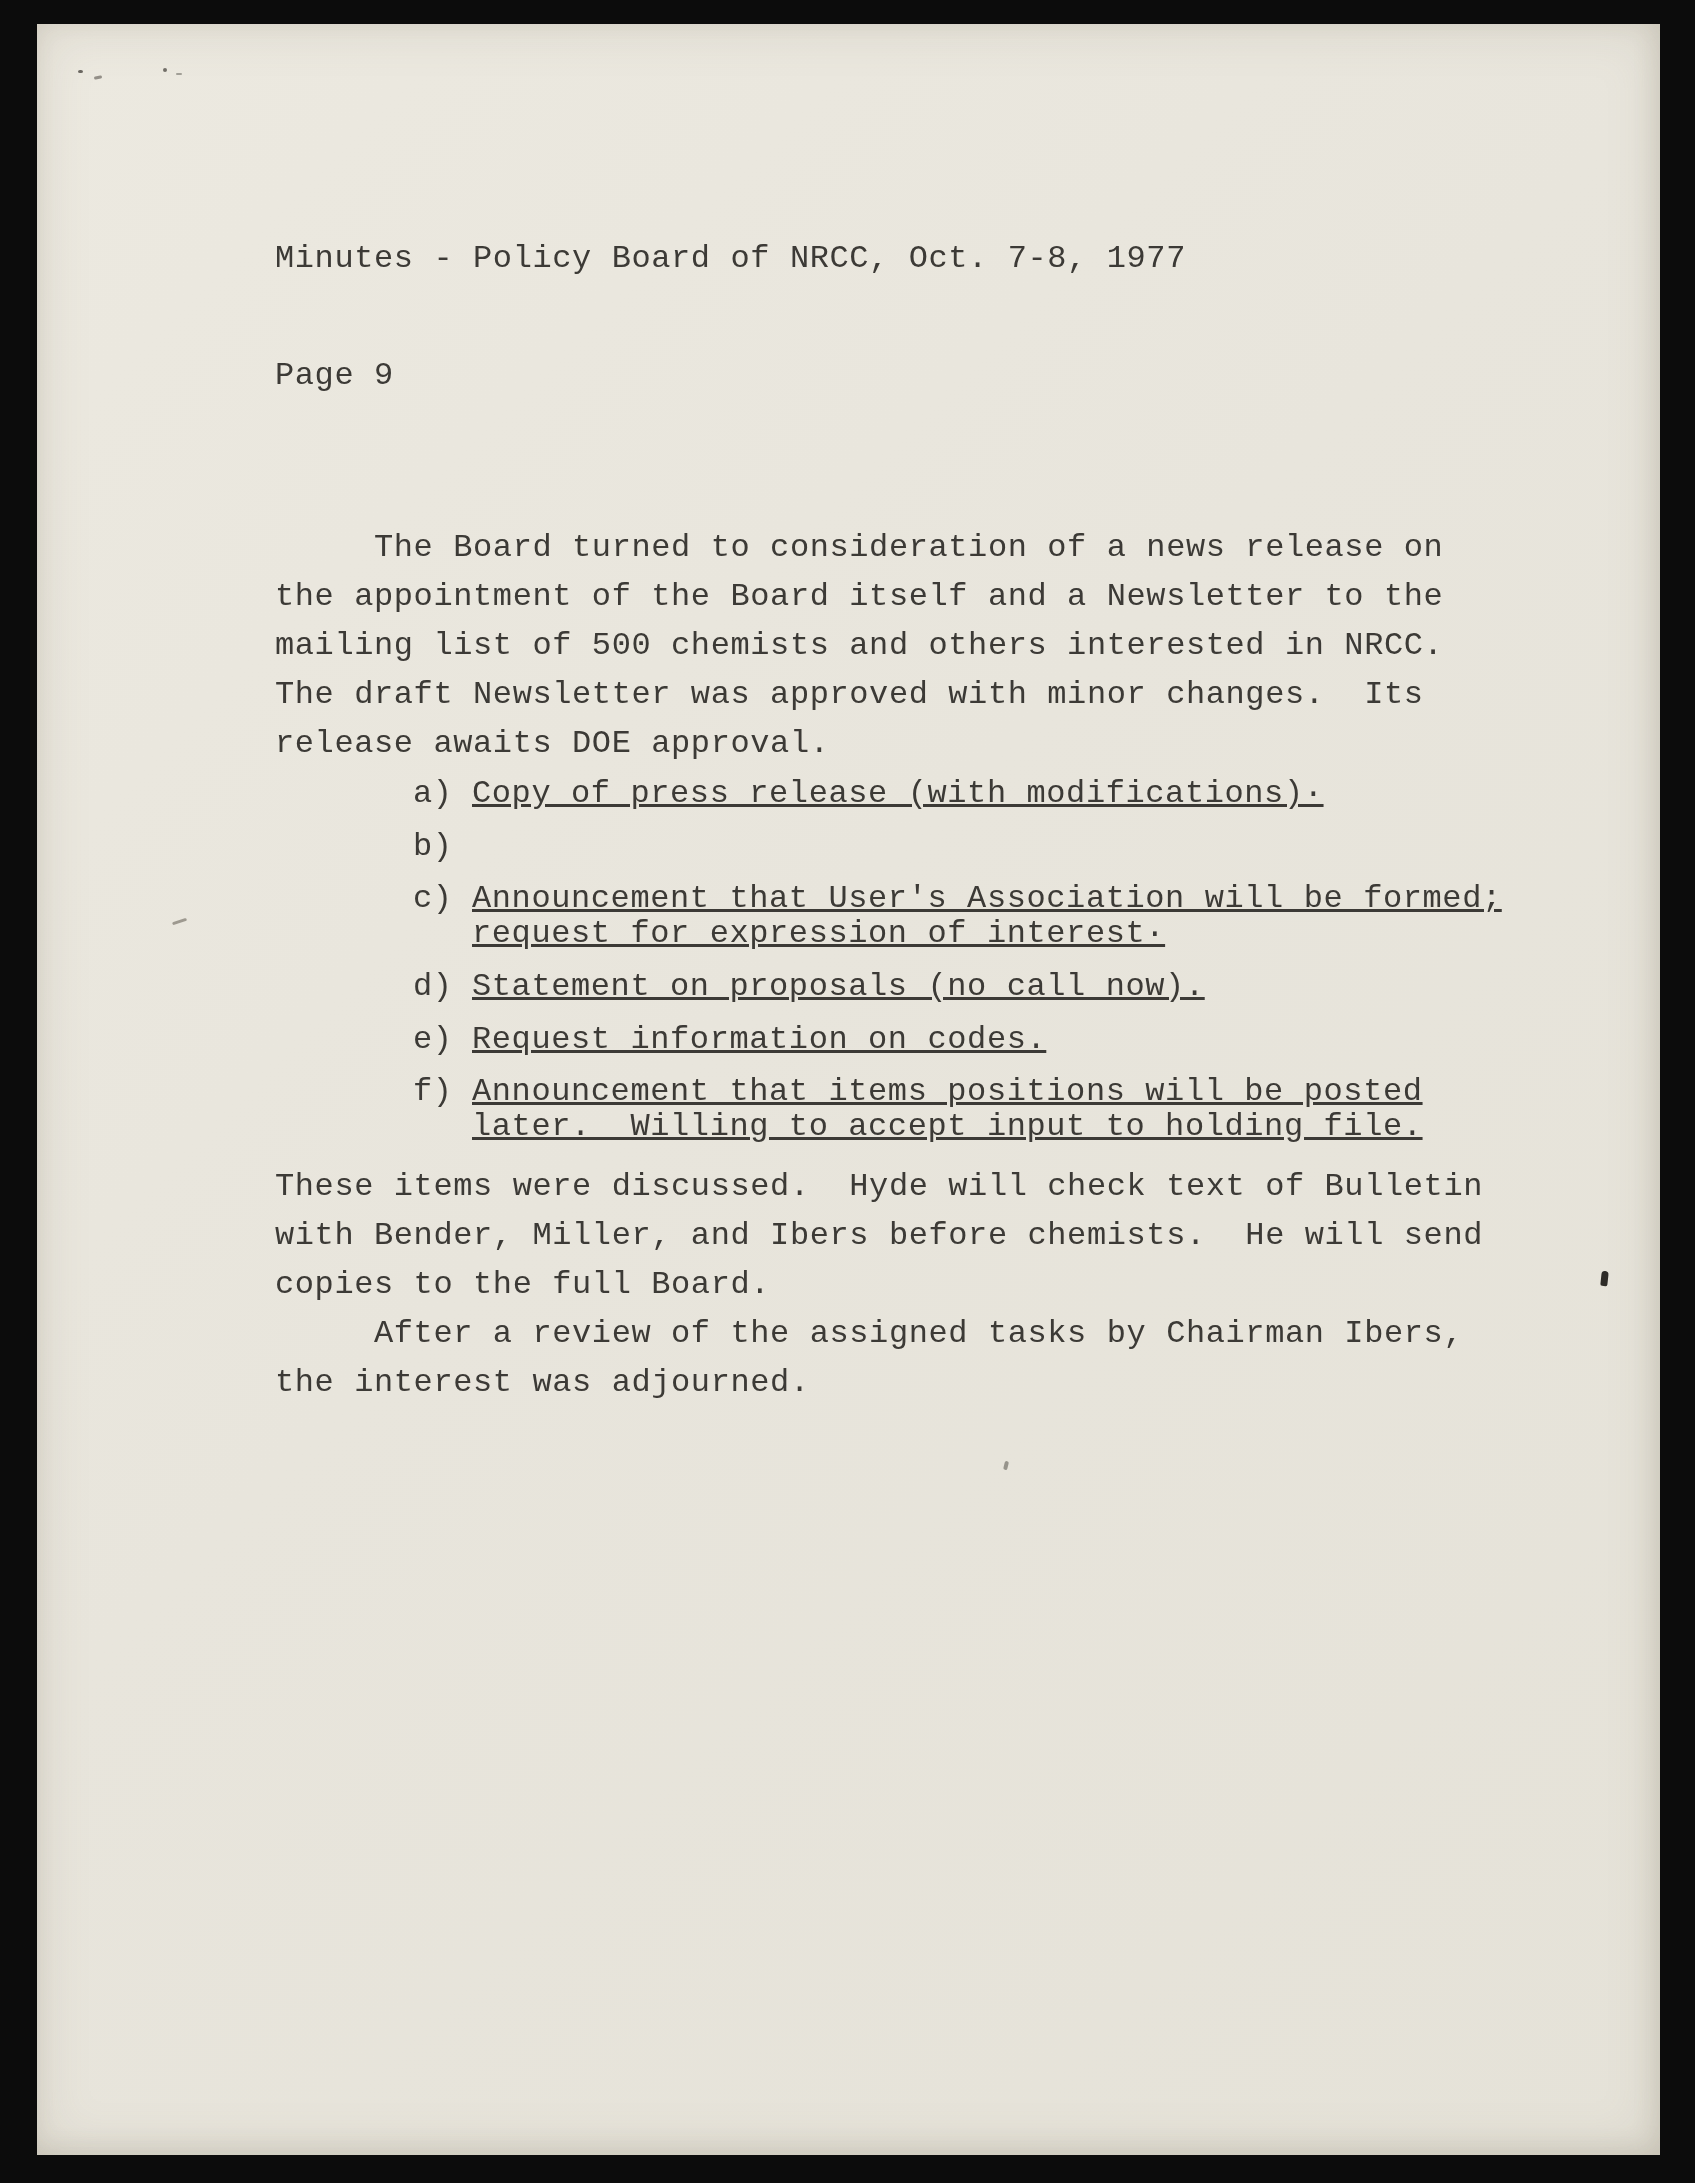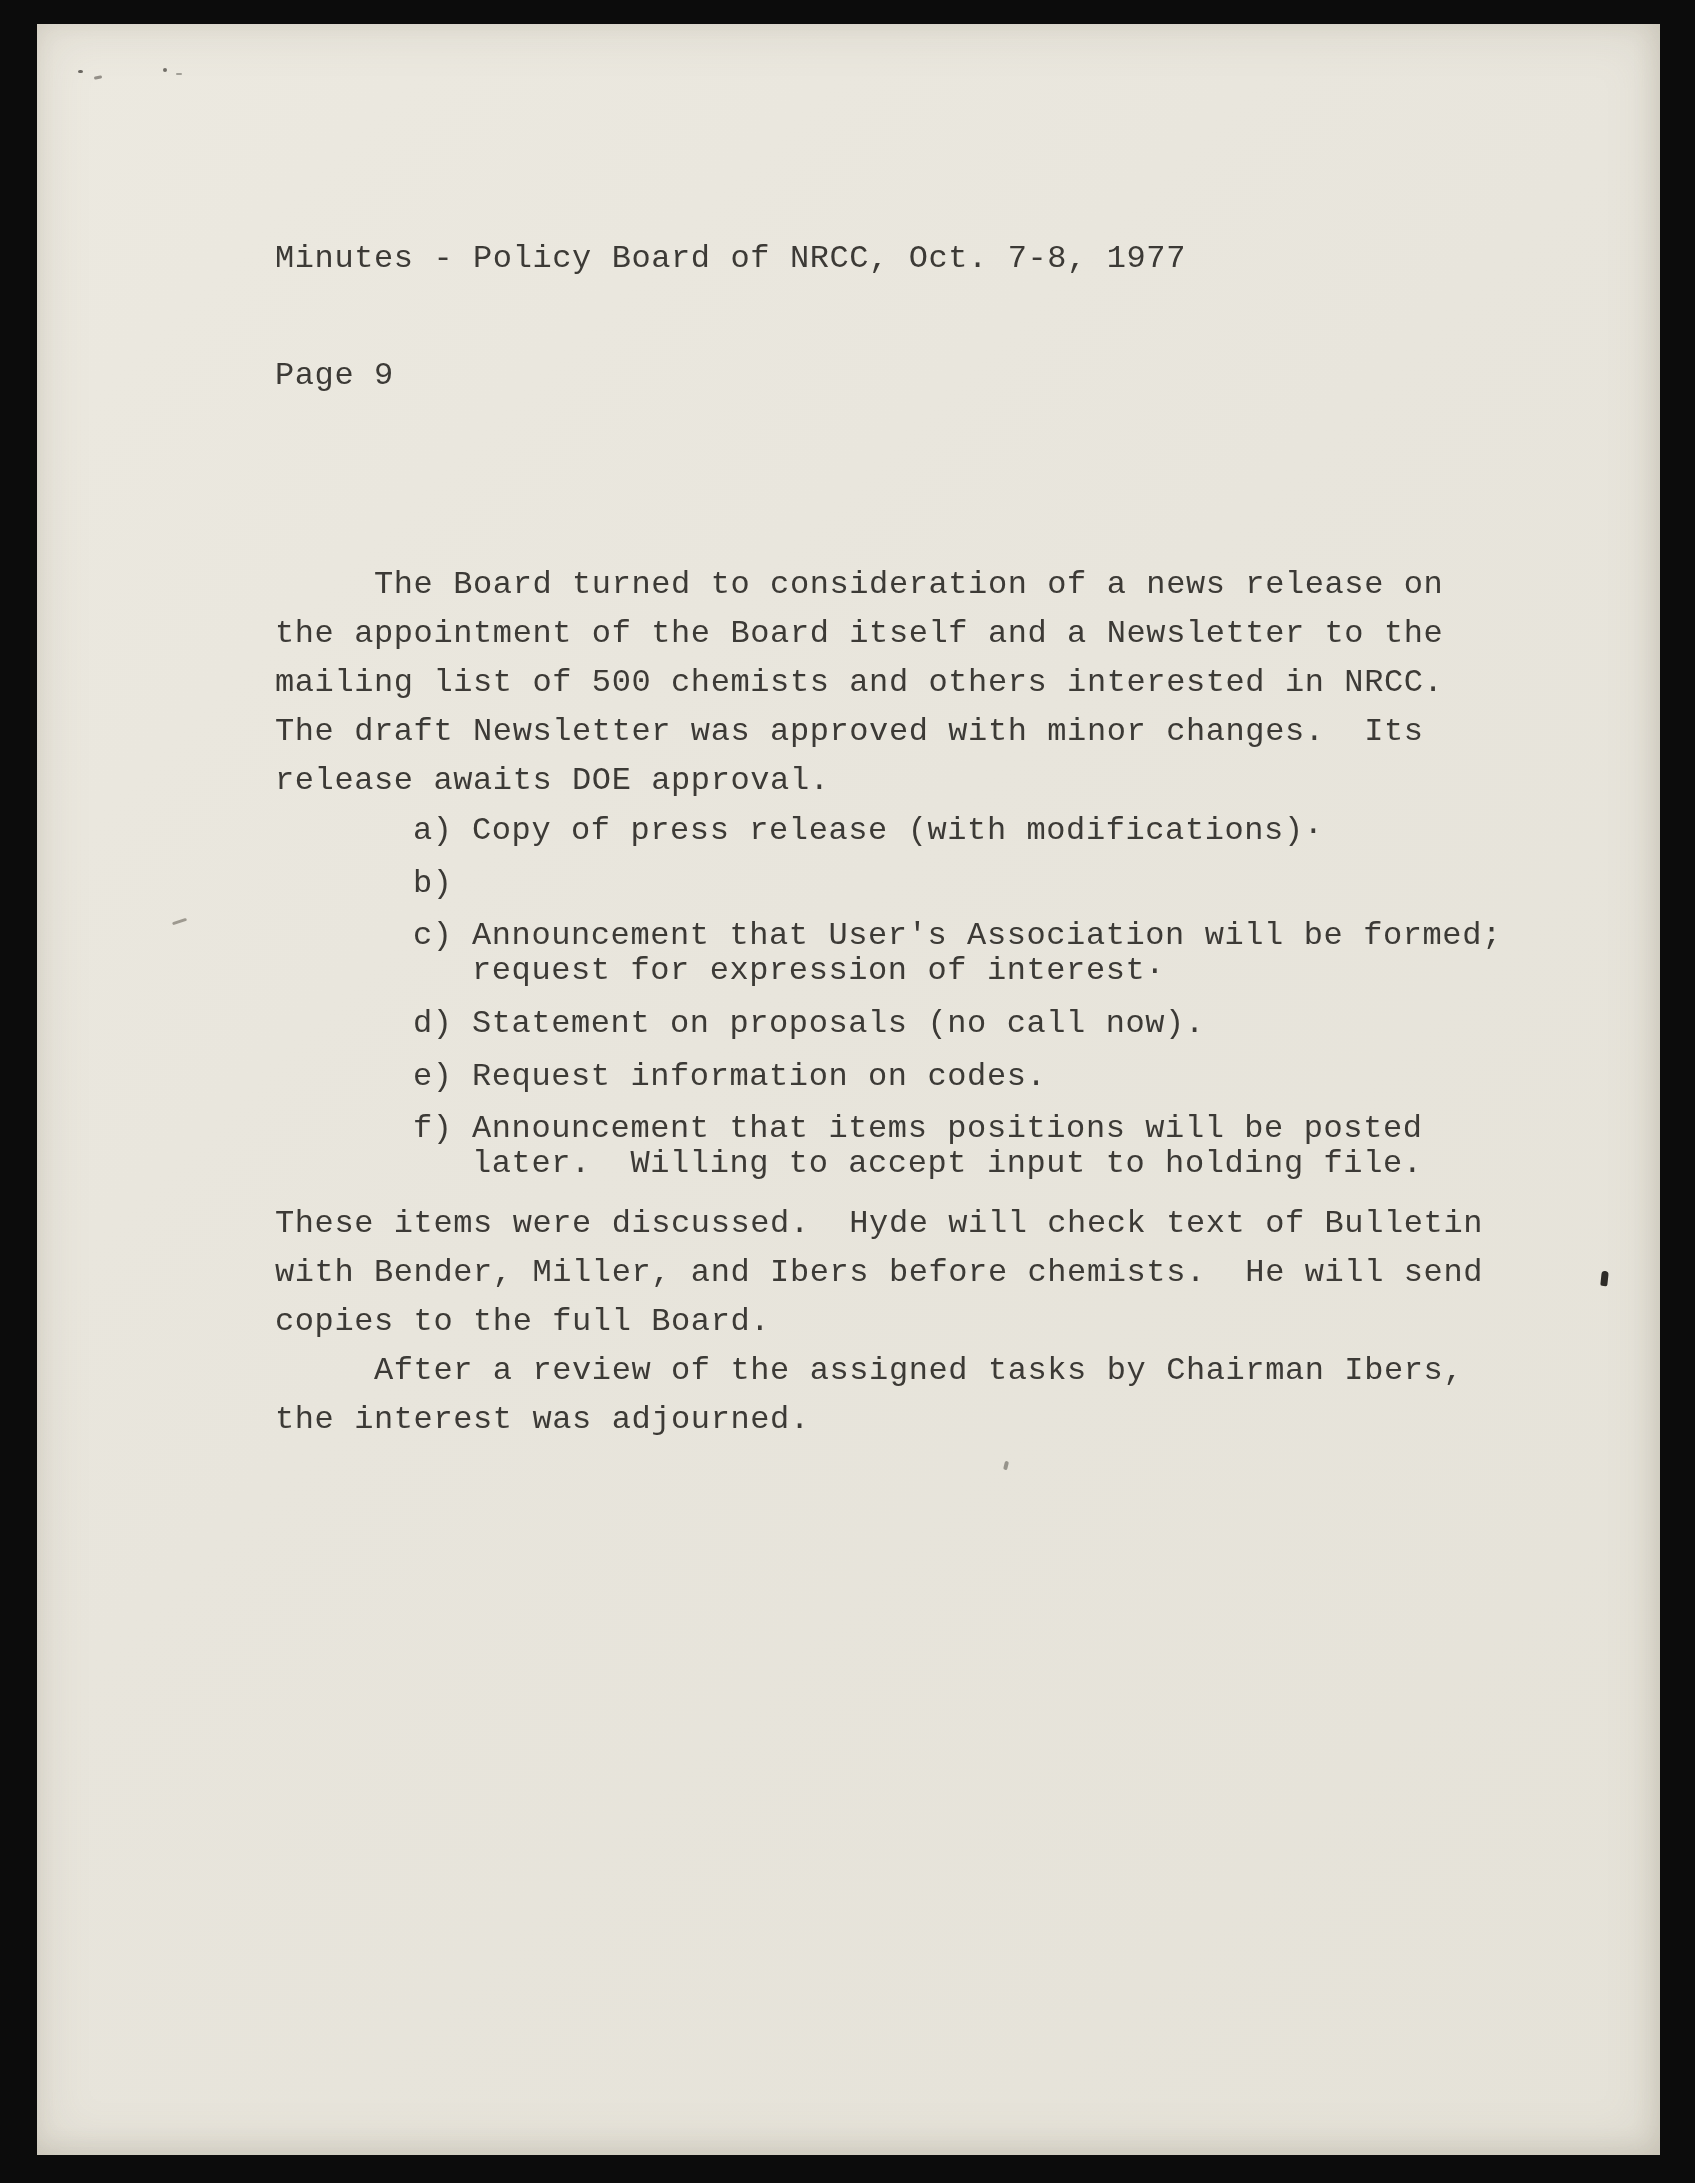--- a/index.html
+++ b/index.html
@@ -33,21 +33,21 @@
     width: 1284px;
     color: #3c3a36;
   }
   .doc-header {
     font-size: 32px;
     line-height: 39px;
     letter-spacing: 0.6px;
     white-space: pre-wrap;
   }
   .doc-body {
-    margin-top: 87px;
+    margin-top: 50px;
     font-size: 32px;
     letter-spacing: 0.6px;
   }
   .para {
     line-height: 49px;
     white-space: pre-wrap;
     margin: 0;
   }
   .outline-list {
     margin: 8.2px 0 16.5px 0;
@@ -57,20 +57,21 @@
     padding-left: 138px;
     line-height: 35px;
     margin-bottom: 17.7px;
   }
   .outline-item .item-label {
     flex: none;
     width: 59px;
   }
   .outline-item .item-text {
     white-space: pre-wrap;
+    text-decoration: underline;
   }
   
   .speck {
     position: absolute;
     background: #4a4640;
     border-radius: 50%;
   }
   .speck-a { left: 41px; top: 46px; width: 4.7px; height: 3.5px; opacity: .8; }
   .speck-b { left: 57px; top: 52px; width: 8.2px; height: 2.9px; border-radius: 1.8px; transform: rotate(-12deg); opacity: .55; }
   .speck-c { left: 126px; top: 44px; width: 4.1px; height: 4.1px; opacity: .75; }

